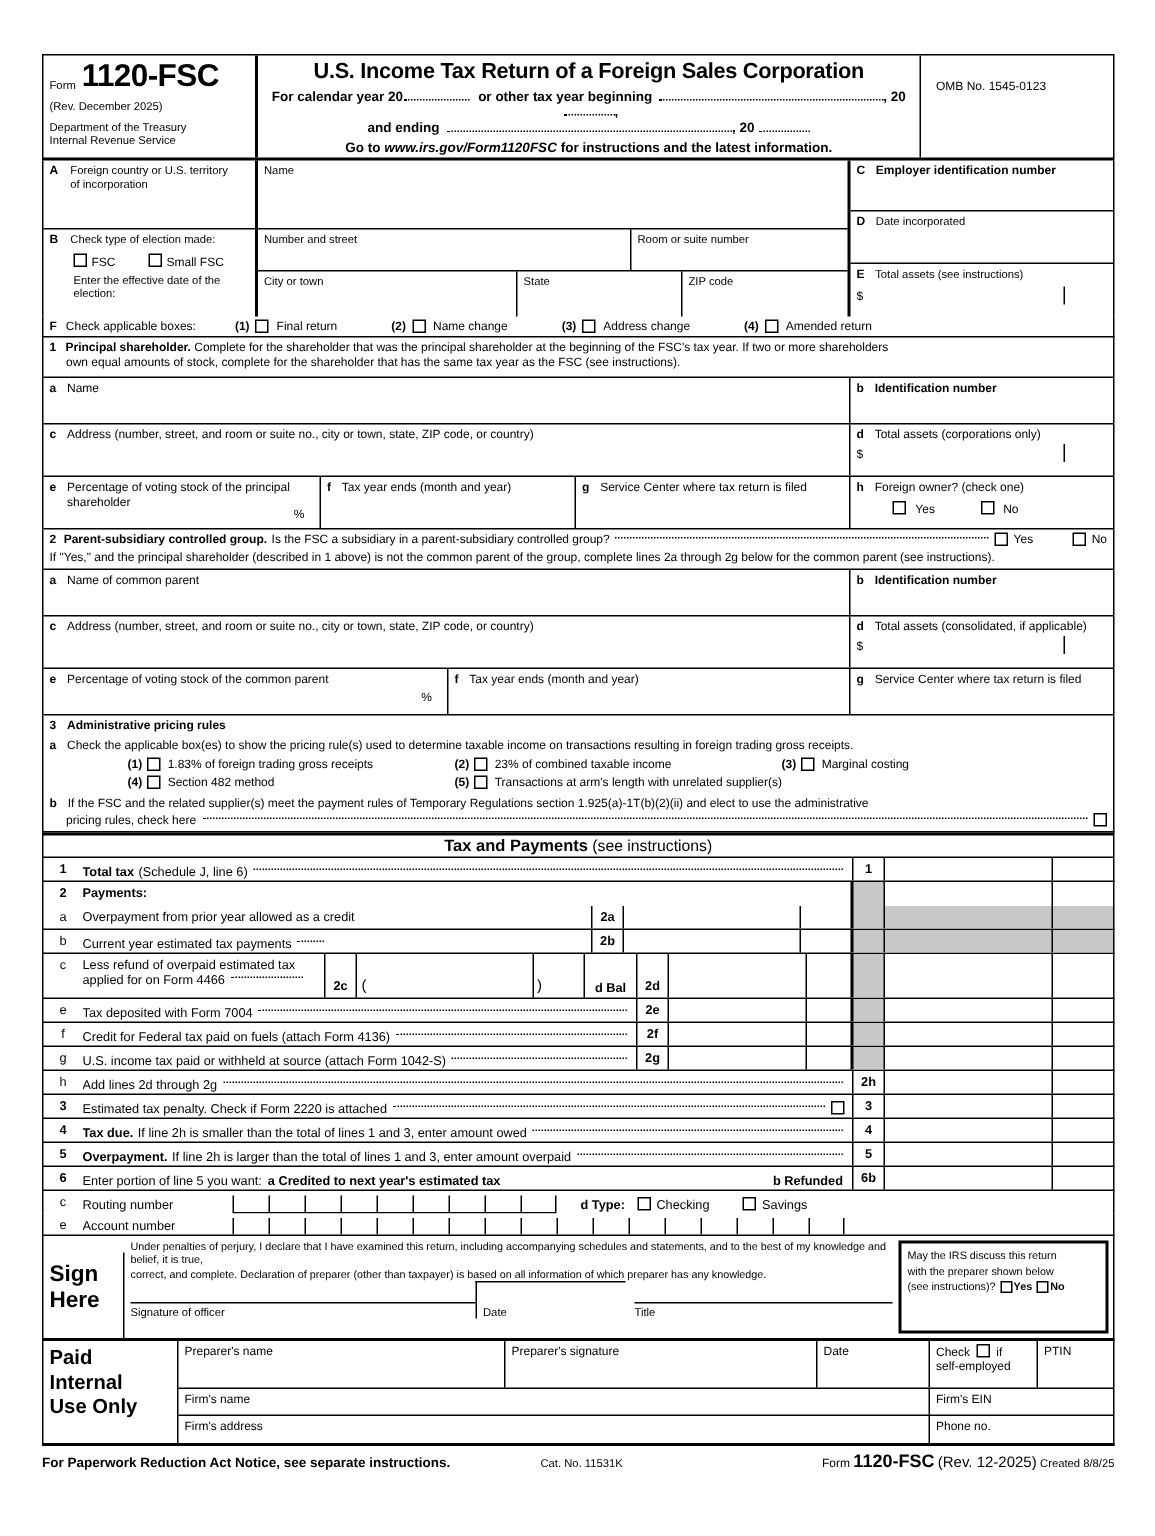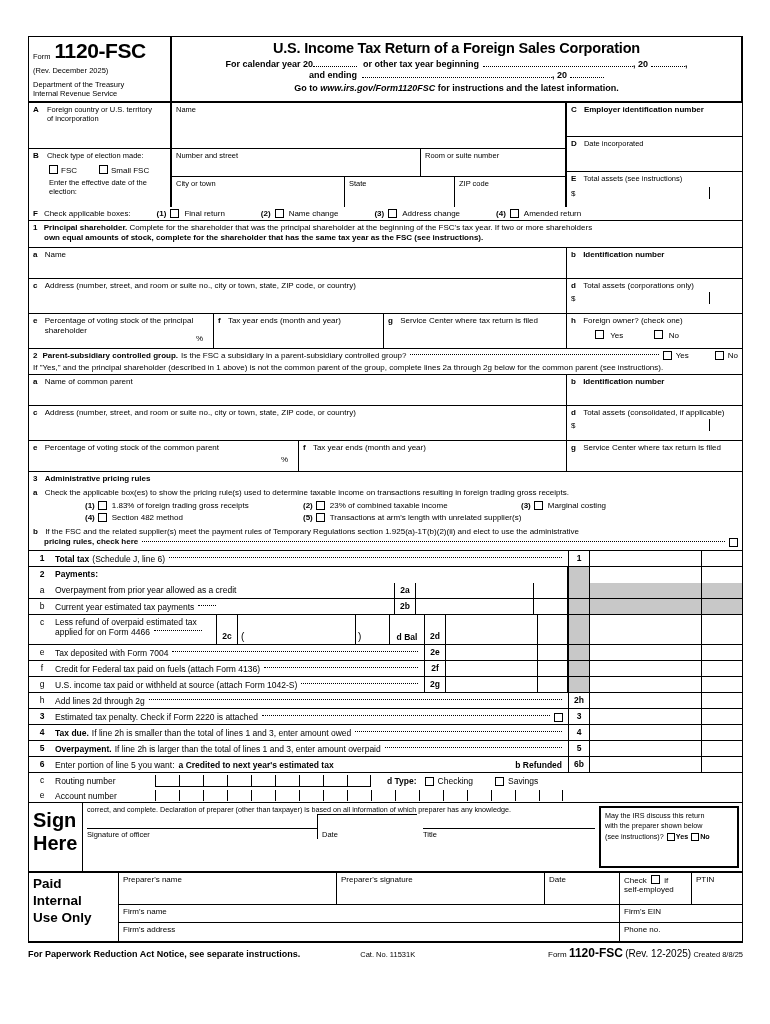--- a/index.html
+++ b/index.html
@@ -49,21 +49,21 @@
   .ckrow span.t { margin-left:3px; }
 
   .fullrow { border:1px solid #000; border-top:none; padding:2px 4px; font-size:8px; display:flex; align-items:center; }
   .fullrow .seg { display:flex; align-items:center; }
   .sechead { border-left:1px solid #000; border-right:1px solid #000; border-top:2px solid #000; border-bottom:1px solid #000;
              text-align:center; font-weight:bold; font-size:11px; padding:1px 0; }
 
   
   .blk { border-left:1px solid #000; border-right:1px solid #000; }
   .narr { padding:2px 4px 3px 4px; font-size:8px; line-height:1.3; }
-  .narr .ind { padding-left:11px;font-weight:bold; }
+  .narr .ind { padding-left:11px; }
   .splitrow { display:flex; border-top:1px solid #000; }
   .sp-l { flex:1; border-right:1px solid #000; padding:2px 4px; }
   .sp-r { width:175px; padding:2px 4px; }
   .h36 { height:34px; }
   .h30 { height:30px; }
   .dollarline { position:relative; margin-top:6px; }
   .dollarline .tick { position:absolute; right:28px; top:-2px; border-left:1px solid #000; height:12px; }
 
   
   .pr-line { display:flex; font-size:8px; align-items:center; padding:1px 4px; }
@@ -83,21 +83,21 @@
   .amtno { width:22px; border-left:1px solid #000; border-right:1px solid #000; text-align:center; font-weight:bold; font-size:8.5px; padding-top:2px; flex:none; }
   .amt { width:112px; border-right:1px solid #000; flex:none; }
   .cents { width:40px; flex:none; }
   .shade { background:#c8c8c8; }
   .midno { width:22px; border:1px solid #000; border-top:none; border-bottom:none; text-align:center; font-weight:bold; font-size:8.5px; padding-top:2px; flex:none; }
   .midamt { width:118px; flex:none; border-right:1px solid #000; }
   .midcents { width:34px; flex:none; border-right:1px solid #000; }
 
   
   .signblk { display:flex; border-left:1px solid #000; border-right:1px solid #000; border-bottom:2px solid #000; }
-  .signlabel { width:54px; border-right:1px solid #000; font-size:20px; font-weight:bold; padding:6px 0 16px 4px; line-height:1.15; }
+  .signlabel { width:54px; border-right:1px solid #000; font-size:15px; font-weight:bold; padding:6px 0 16px 4px; line-height:1.15;margin-top:11px; }
   .signbody { flex:1; padding:2px 4px; position:relative; }
   .perjury { font-size:7.2px; line-height:1.3; }
   .siglines { display:flex; margin-top:14px; }
   .sigline { border-top:1px solid #000; padding-top:1px; font-size:7.5px; }
   .irsbox { width:140px; border:2px solid #000; margin:3px 3px 3px 0; padding:3px 4px; font-size:7.2px; line-height:1.45; }
 
   
   .prepblk { display:flex; border-left:1px solid #000; border-right:1px solid #000; border-bottom:2px solid #000; }
   .preplabel { width:90px; border-right:1px solid #000; font-size:13.5px; font-weight:bold; padding:3px 0 0 4px; line-height:1.25; }
   .prepright { flex:1; }
@@ -149,20 +149,21 @@
         <span class="dots" style="width:190px;margin-left:5px"></span>
         <span>, 20</span>
         <span class="dots" style="width:34px;margin-left:3px"></span>
       </div>
       <div class="mh-goto">
         <span>Go to</span>
         <span class="ital bold u">www.irs.gov/Form1120FSC</span>
         <span>for instructions and the latest information.</span>
       </div>
     </div>
+    <div class="mast-right">OMB No. 1545-0123</div>
   </div>
 
   <div class="entity">
 
     <div class="ent-col-a">
       <div class="cell boxA bb">
         <div class="lbl"><b>A</b>
           <span style="display:inline-block;padding-left:6px;width:118px;vertical-align:top">Foreign country or U.S. territory of incorporation</span></div>
       </div>
       <div class="cell boxB">
@@ -400,20 +401,24 @@
       <div><b>b</b>
         <span style="padding-left:5px">If the FSC and the related supplier(s) meet the payment rules of Temporary Regulations section 1.925(a)-1T(b)(2)(ii) and elect to use the administrative</span></div>
       <div class="ind" style="display:flex;align-items:center">
         <span>pricing rules, check here</span>
         <span class="leader"></span>
         <span class="ckbox"></span>
       </div>
     </div>
   </div>
 
+  <div class="taxhead">
+    <b>Tax and Payments</b>
+    <span>(see instructions)</span>
+  </div>
 
   <div class="trow">
     <div class="tno">1</div>
     <div class="tdesc" style="display:flex;align-items:center">
       <b>Total tax</b>
       <span style="margin-left:3px">(Schedule J, line 6)</span>
       <span class="leader"></span>
     </div>
     <div class="amtno">1</div>
     <div class="amt"></div>
@@ -632,20 +637,21 @@
     </div>
   </div>
 
   <div class="signblk">
     <div class="signlabel">
       <div>Sign</div>
       <div>Here</div>
     </div>
     <div class="signbody">
       <div class="perjury">
+        <div>Under penalties of perjury, I declare that I have examined this return, including accompanying schedules and statements, and to the best of my knowledge and belief, it is true,</div>
         <div>correct, and complete. Declaration of preparer (other than taxpayer) is based on all information of which preparer has any knowledge.</div>
       </div>
       <div class="siglines">
         <div class="sigline" style="width:230px">
           <span>Signature of officer</span>
         </div>
         <div class="sigline" style="width:100px;border-left:1px solid #000;padding-left:4px;margin-top:-14px;padding-top:15px">
           <span>Date</span>
         </div>
         <div class="sigline" style="flex:1;margin-left:6px">

